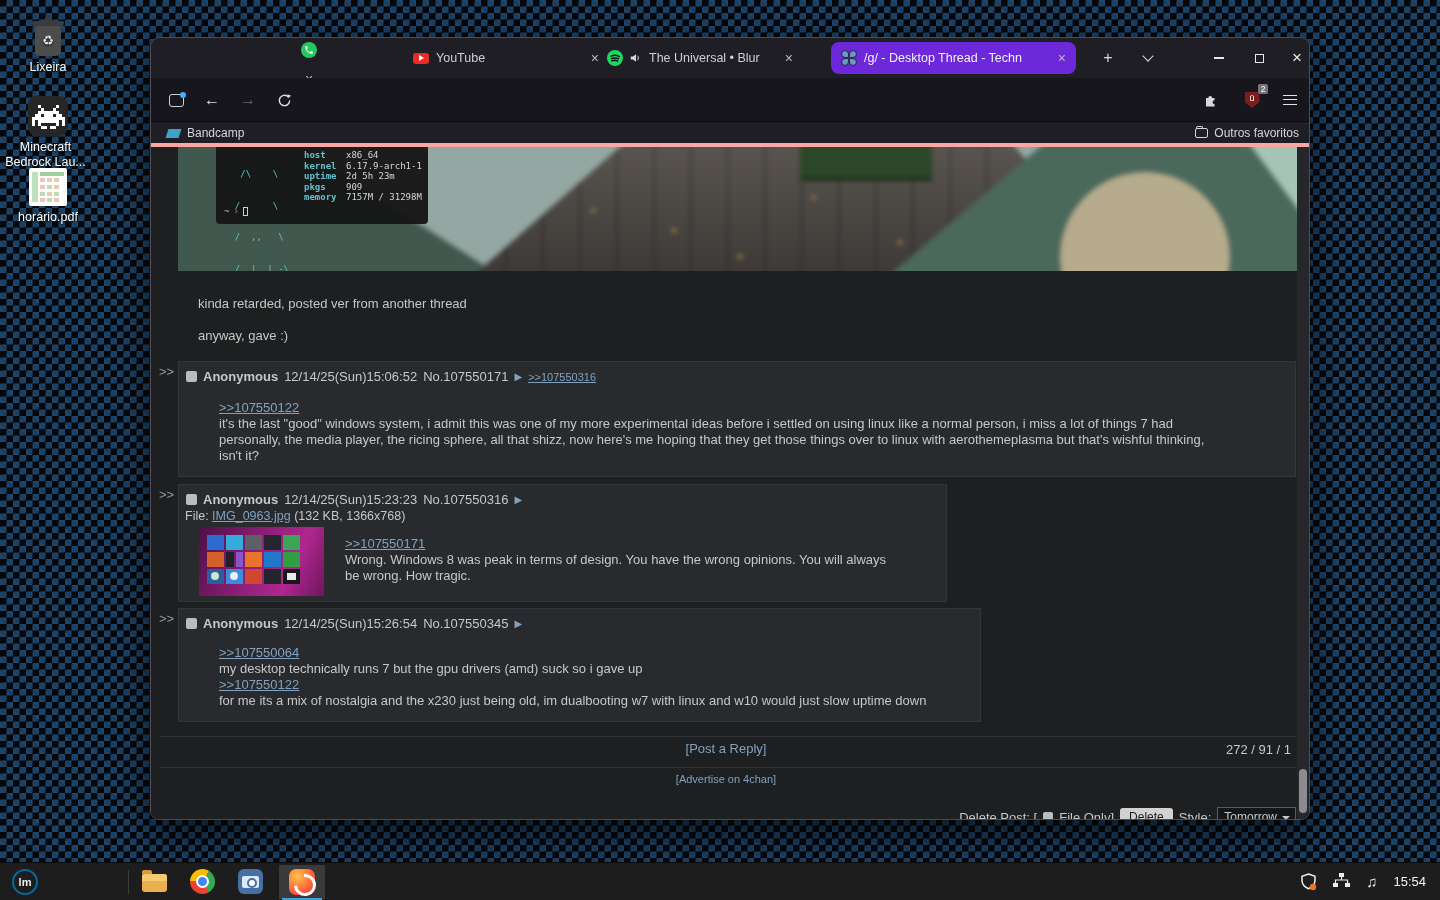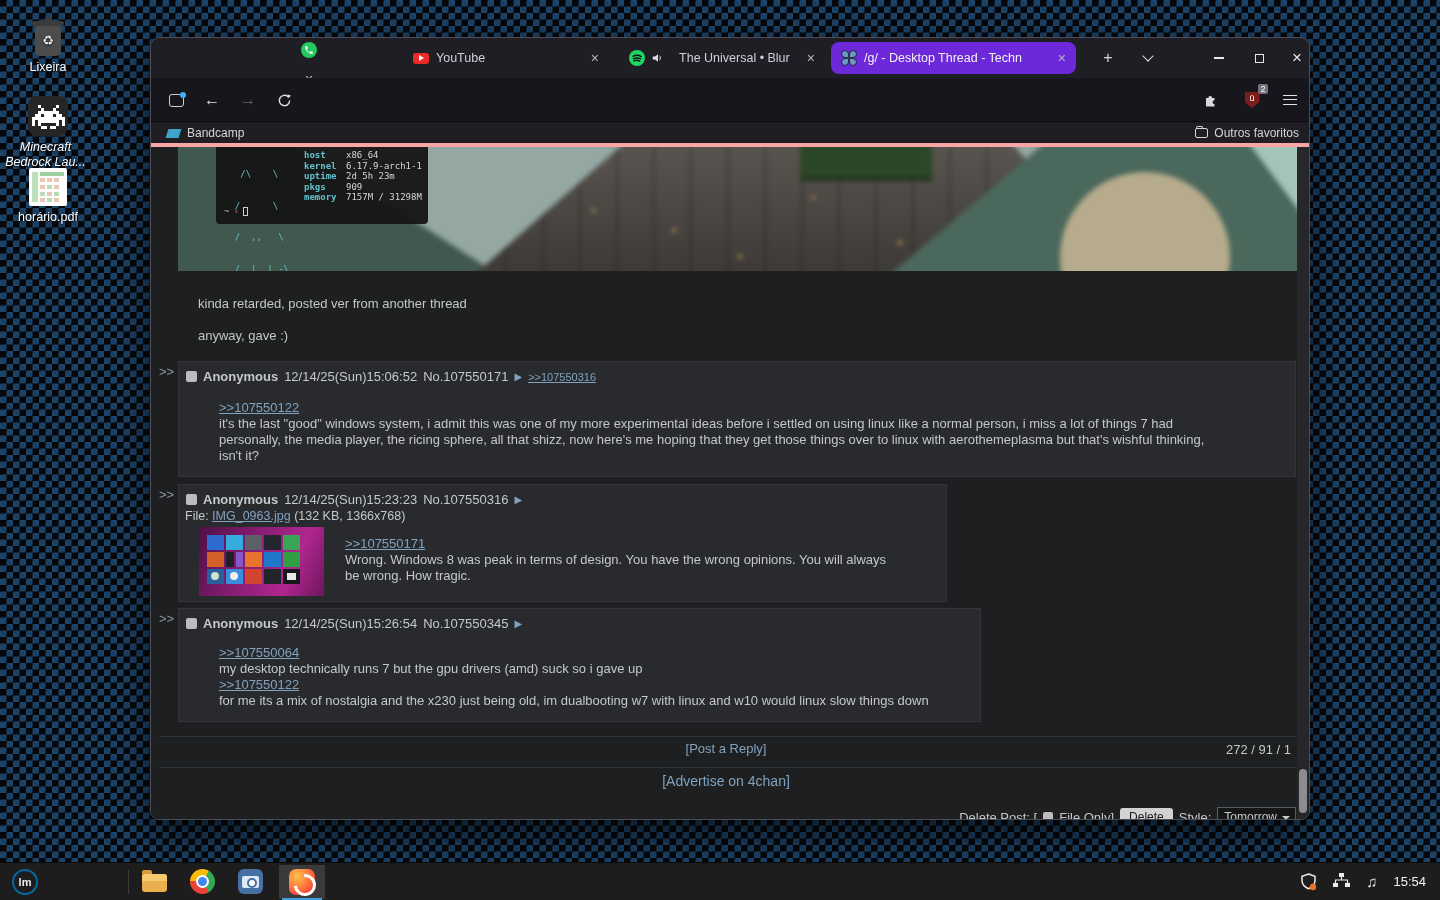--- a/index.html
+++ b/index.html
@@ -138,21 +138,21 @@
 <div id="screen">
 
   <div class="dicon" style="left:0;top:20px;">
     <div class="trash-body"><span class="trash-lid"></span><span class="trash-handle"></span>♻</div>
     <div class="dlabel">Lixeira</div>
   </div>
   <div class="dicon" style="left:0;top:96px;">
     <div class="mc-box">
         <div class="invader"></div>
       </div>
-    <div class="dlabel" style="width:91px;font-style:italic;">Minecraft Bedrock Lau...</div>
+    <div class="dlabel" style="width:91px;">Minecraft Bedrock Lau...</div>
   </div>
   <div class="dicon" style="left:0;top:168px;">
     <div style="width:38px;height:38px;margin:0 auto;background:#fdfdfd;border-radius:2px;position:relative;overflow:hidden;">
       <svg width="38" height="38">
         <rect x="3" y="4" width="6" height="30" fill="#bfe0bd"></rect>
         <rect x="11" y="4" width="24" height="4" fill="#9fcf9c"></rect>
         <g fill="#e9c8b4">
             <rect x="11" y="10" width="5" height="4"></rect>
             <rect x="18" y="10" width="5" height="4"></rect>
             <rect x="25" y="10" width="5" height="4"></rect>
@@ -187,21 +187,21 @@
       </div>
       <div class="tab" style="left:252px;width:206px;">
         <span class="ticon">
             <span class="yt">
               <i></i>
             </span>
           </span>
         <span class="tab-label">YouTube</span>
         <span class="tab-close">×</span>
       </div>
-      <div class="tab" style="left:468px;width:206px;text-align:center;">
+      <div class="tab" style="left:446px;width:206px;">
         <span class="ticon sp">
           <svg width="16" height="16" viewBox="0 0 16 16" fill="none" stroke="#10131a" stroke-width="1.5" stroke-linecap="round">
               <path d="M4 6.2C7 5 10 5.2 12.2 6.6"></path>
               <path d="M4.4 8.6C7 7.6 9.6 7.8 11.4 8.9"></path>
               <path d="M4.8 10.8C7 10 9 10.2 10.6 11.1"></path>
             </svg>
         </span>
         <span class="ticon" style="flex-basis:12px;width:12px;">
           <svg width="12" height="12" viewBox="0 0 16 16">
               <polygon points="1,6 4,6 8,3 8,13 4,10 1,10" fill="#d8d8dc"></polygon>
@@ -430,29 +430,29 @@
           <span class="chk"></span>
           <span class="pname">Anonymous</span>
           <span>12/14/25(Sun)15:26:54</span>
           <span>No.107550345</span>
           <span class="menu-arrow">▶</span>
         </div>
         <div class="abs" style="left:40px;top:36px;width:740px;">
           <div class="bodyline"><a class="bl">&gt;&gt;107550064</a></div>
           <div class="bodyline">my desktop technically runs 7 but the gpu drivers (amd) suck so i gave up</div>
           <div class="bodyline"><a class="bl">&gt;&gt;107550122</a></div>
-          <div class="bodyline">for me its a mix of nostalgia and the x230 just being old, im dualbooting w7 with linux and w10 would linux slow things down</div>
+          <div class="bodyline">for me its a mix of nostalgia and the x230 just being old, im dualbooting w7 with linux and w10 would just slow uptime down</div>
         </div>
       </div>
 
       <div class="hr4" style="left:8px;top:589px;width:1140px;"></div>
       <a class="nav4 abs" style="top:594px;left:0;width:1150px;text-align:center;">[Post a Reply]</a>
       <div class="abs" style="top:595px;right:18px;color:#c5c8c6;">272 / 91 / 1</div>
       <div class="hr4" style="left:8px;top:620px;width:1140px;"></div>
-      <a class="nav4 abs" style="top:626px;left:0;width:1150px;text-align:center;font-size:14px;">[Advertise on 4chan]</a>
+      <a class="nav4 abs" style="top:626px;left:0;width:1150px;text-align:center;font-size:11px;">[Advertise on 4chan]</a>
 
       <div class="abs" style="top:660px;right:13px;display:flex;align-items:center;gap:6px;">
         <span>Delete Post: [</span>
         <span class="ftr-chk"></span>
         <span>File Only]</span>
         <span class="delete-btn">Delete</span>
         <span>Style:</span>
         <span class="styleselect">Tomorrow</span>
       </div>
 

